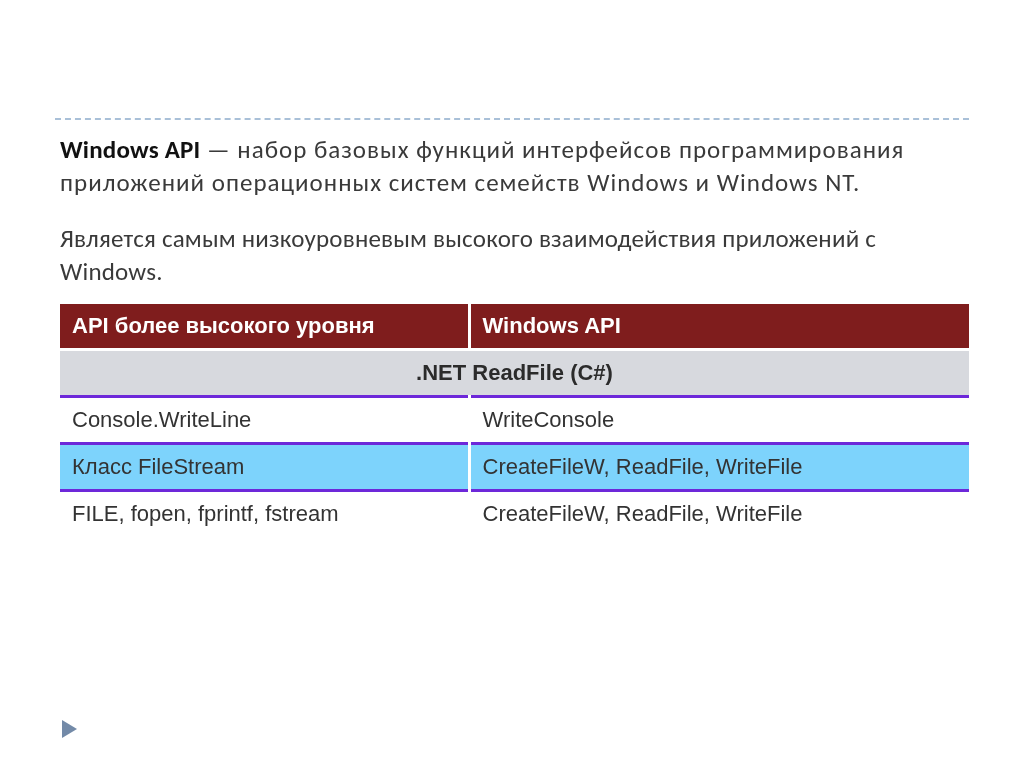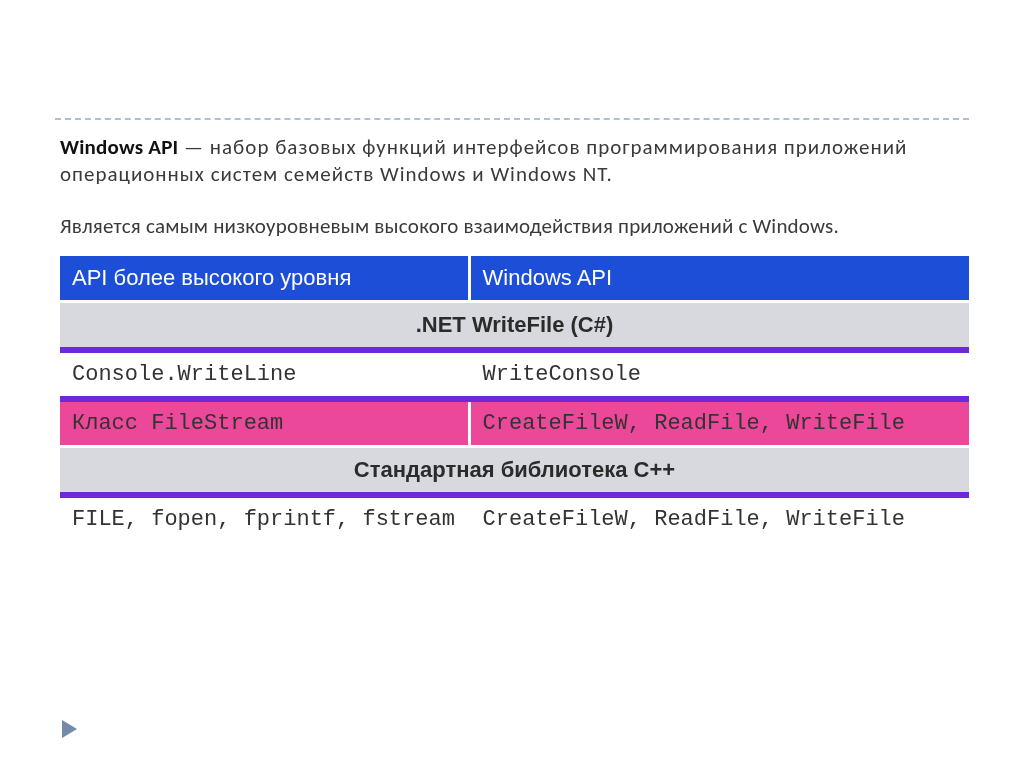--- a/index.html
+++ b/index.html
@@ -19,21 +19,21 @@
   }
   .divider {
     position: absolute;
     top: 118px;
     left: 55px;
     right: 55px;
     border-top: 2px dashed #a9c0d8;
   }
   .para {
     margin: 24px 0 10px 0;
-    font-size: 21px;
+    font-size: 25px;
     line-height: 1.3;
     color: #3a3a3a;
     letter-spacing: 0.2px;
   }
   .para strong {
     color: #111;
     font-weight: 700;
   }
   .dash {
     letter-spacing: 1px;
@@ -44,47 +44,46 @@
     margin-top: 16px;
     font-family: Arial, "Helvetica Neue", sans-serif;
   }
   table.api th, table.api td {
     text-align: left;
     padding: 9px 12px;
     font-size: 22px;
     font-weight: 400;
   }
   table.api thead th {
-    background: #1d4ed8;
+    background: #7f1d1d;
     color: #ffffff;
-    font-weight: 400;
+    font-weight: 700;
     border-right: 3px solid #fff;
     margin-top: 16px;
   }
   table.api thead th:last-child {
     border-right: none;
   }
   tr.section td {
     background: #d7d9de;
     text-align: center;
     font-weight: 700;
     color: #2b2b2b;
     border-top: 3px solid #fff;
   }
   tr.data td {
     color: #333;
-    border-top: 6px solid #6d28d9;
+    border-top: 3px solid #6d28d9;
     border-right: 3px solid #fff;
-    font-family: Liberation Mono, monospace;
   }
   tr.data td:last-child {
     border-right: none;
   }
   tr.alt td {
-    background: #ec4899;
+    background: #7dd3fc;
   }
   .wedge {
     position: absolute;
     left: 62px;
     bottom: 30px;
     width: 0;
     height: 0;
     border-top: 9px solid transparent;
     border-bottom: 9px solid transparent;
     border-left: 15px solid #738aa8;
@@ -108,32 +107,29 @@
       <col style="width:55%">
     </colgroup>
     <thead>
       <tr>
         <th>API более высокого уровня</th>
         <th>Windows API</th>
       </tr>
     </thead>
     <tbody>
       <tr class="section">
-        <td colspan="2">.NET WriteFile (C#)</td>
+        <td colspan="2">.NET ReadFile (C#)</td>
       </tr>
       <tr class="data">
         <td>Console.WriteLine</td>
         <td>WriteConsole</td>
       </tr>
       <tr class="data alt">
         <td>Класс FileStream</td>
         <td>CreateFileW, ReadFile, WriteFile</td>
-      </tr>
-      <tr class="section">
-        <td colspan="2">Стандартная библиотека C++</td>
       </tr>
       <tr class="data">
         <td>FILE, fopen, fprintf, fstream</td>
         <td>CreateFileW, ReadFile, WriteFile</td>
       </tr>
     </tbody>
   </table>
 
   <div class="wedge"></div>
 </div>

